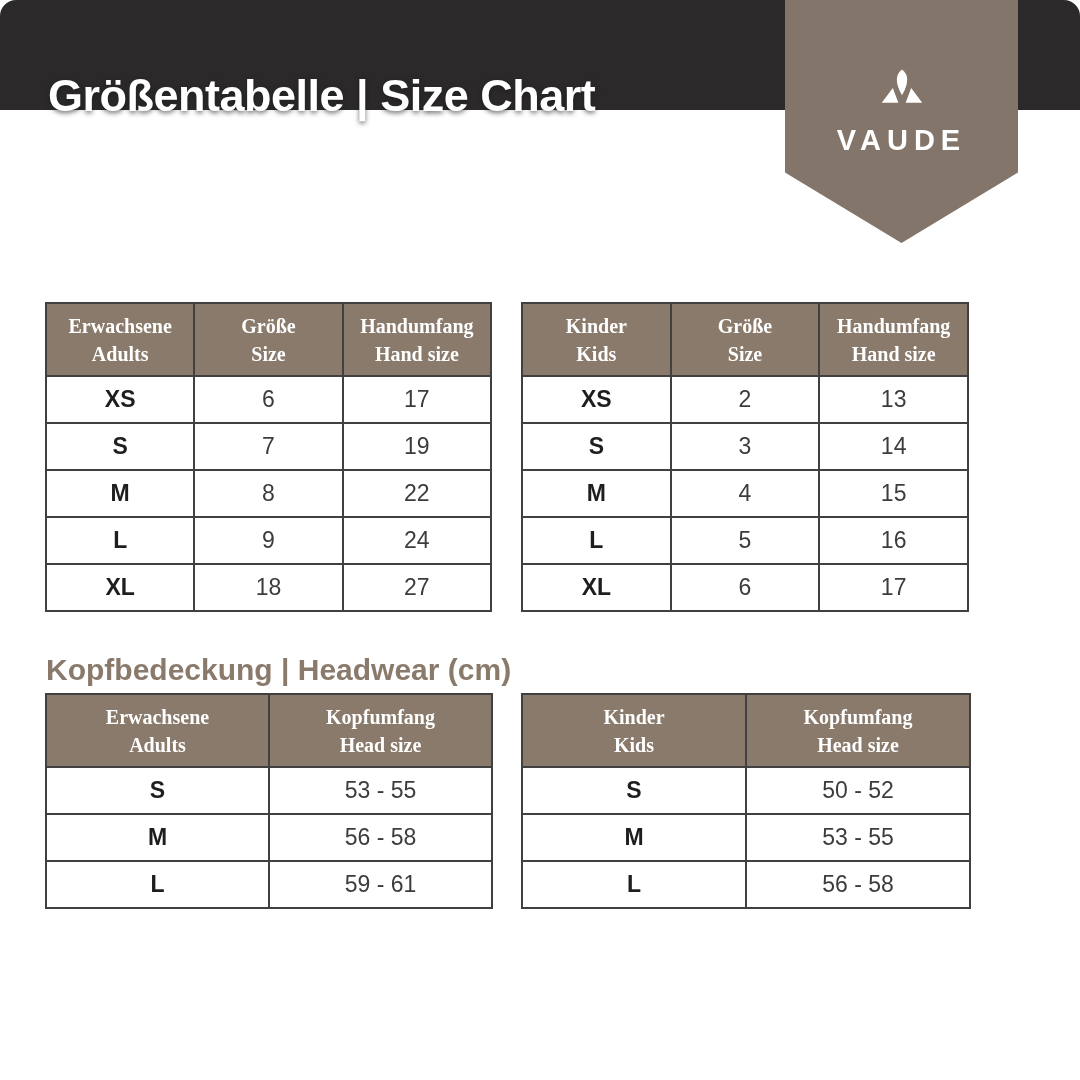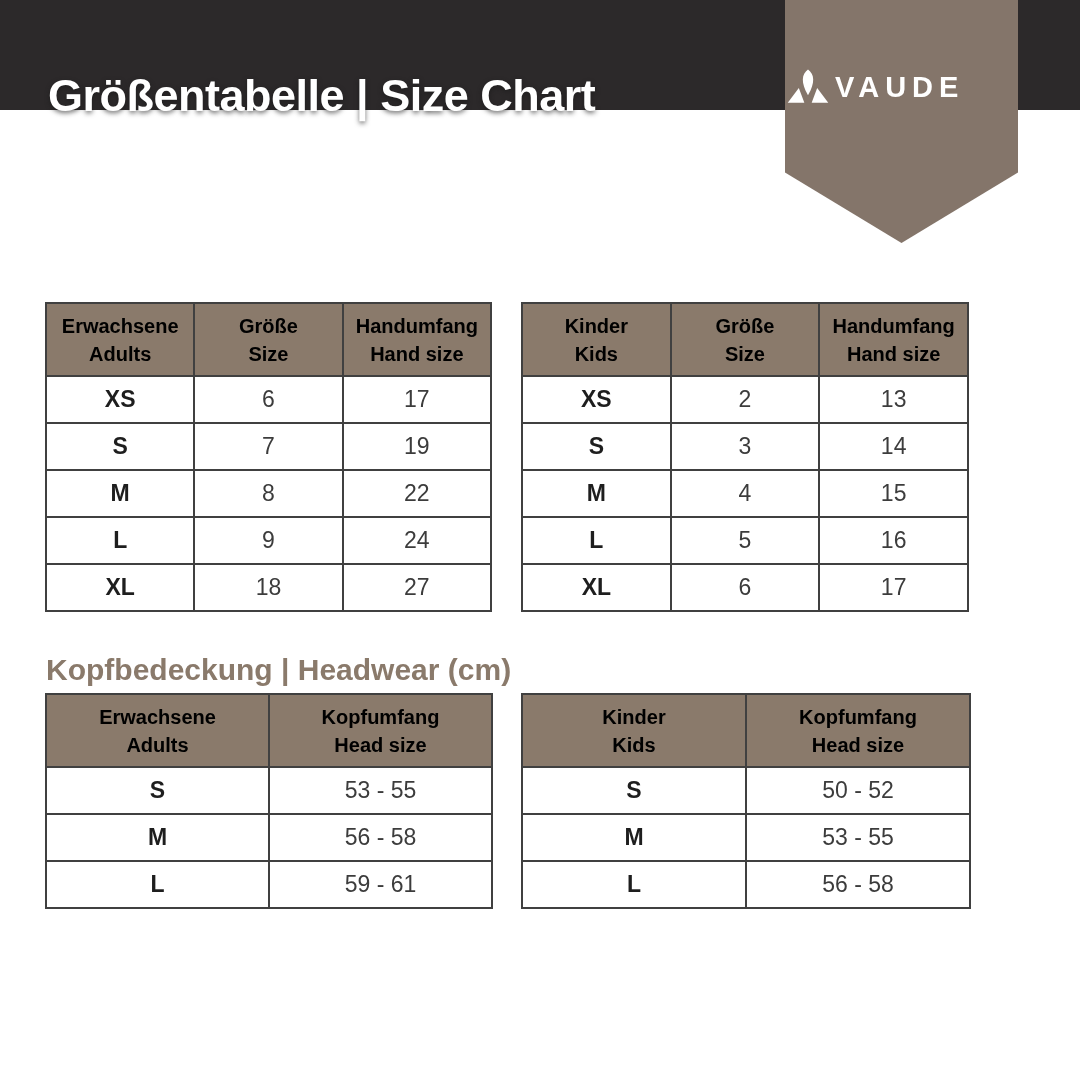--- a/index.html
+++ b/index.html
@@ -1,18 +1,18 @@
 <!DOCTYPE html>
 <html><head>
 <meta charset="utf-8">
 <style>
   html,body{margin:0;padding:0;background:#ffffff;}
   .canvas{
     position:relative;width:1080px;height:1080px;background:#ffffff;
-    overflow:hidden;font-family:"Liberation Sans", sans-serif;
+    overflow:hidden;font-family:"Liberation Sans", sans-serif;border-radius:16px;
   }
   
   .top-bar{
     position:absolute;left:0;top:0;width:1080px;height:110px;
     background:#2c292a;
   }
   .page-title{
     position:absolute;left:48px;bottom:-8px;margin:0;
     font-size:45px;font-weight:bold;line-height:1;color:#ffffff;
     letter-spacing:-0.5px;white-space:nowrap;
@@ -24,44 +24,44 @@
     letter-spacing:-0.5px;white-space:nowrap;
   }
   
   .ribbon{
     position:absolute;left:785px;top:0;width:233px;height:243px;
     background:#84756a;
     clip-path:polygon(0 0,100% 0,100% 71%,50% 100%,0 71%);
   }
   .brand{
     position:absolute;left:0;top:68px;width:233px;
-    display:flex;align-items:center;gap:4px;
+    display:flex;align-items:center;gap:20px;flex-direction:column;
   }
   .logo-mark{width:46px;height:38px;display:block;}
   .brand-name{
     color:#ffffff;font-size:29px;font-weight:bold;
     letter-spacing:6px;line-height:1;
   }
   
   .section-heading{
     position:absolute;left:46px;margin:0;
     font-size:30px;font-weight:bold;color:#8a7a6b;white-space:nowrap;
   }
   .gloves-heading{top:262px;}
   .headwear-heading{top:653px;}
   
   .size-table{
     position:absolute;border-collapse:collapse;table-layout:fixed;
     background:#ffffff;
   }
   .size-table th{
-    background:#8a7a6b;color:#000000;
+    background:#8a7a6b;color:#ffffff;
     font-size:20px;font-weight:bold;line-height:1.4;
     height:71px;padding:0 4px;text-align:center;vertical-align:middle;
-    border:2px solid #404040;white-space:pre-line;
+    border:2px solid #404040;white-space:pre-line;font-family:Liberation Serif, serif;
   }
   .size-table td{
     height:45px;padding:0 12px;text-align:center;vertical-align:middle;
     font-size:23px;color:#3c3c3c;border:2px solid #404040;background:#ffffff;
   }
   .size-table td:first-child{font-weight:bold;color:#1e1e1e;}
   .gloves-adults{left:45px;top:302px;width:447px;}
   .gloves-kids{left:521px;top:302px;width:448px;}
   .headwear-adults{left:45px;top:693px;width:448px;}
   .headwear-kids{left:521px;top:693px;width:450px;}

